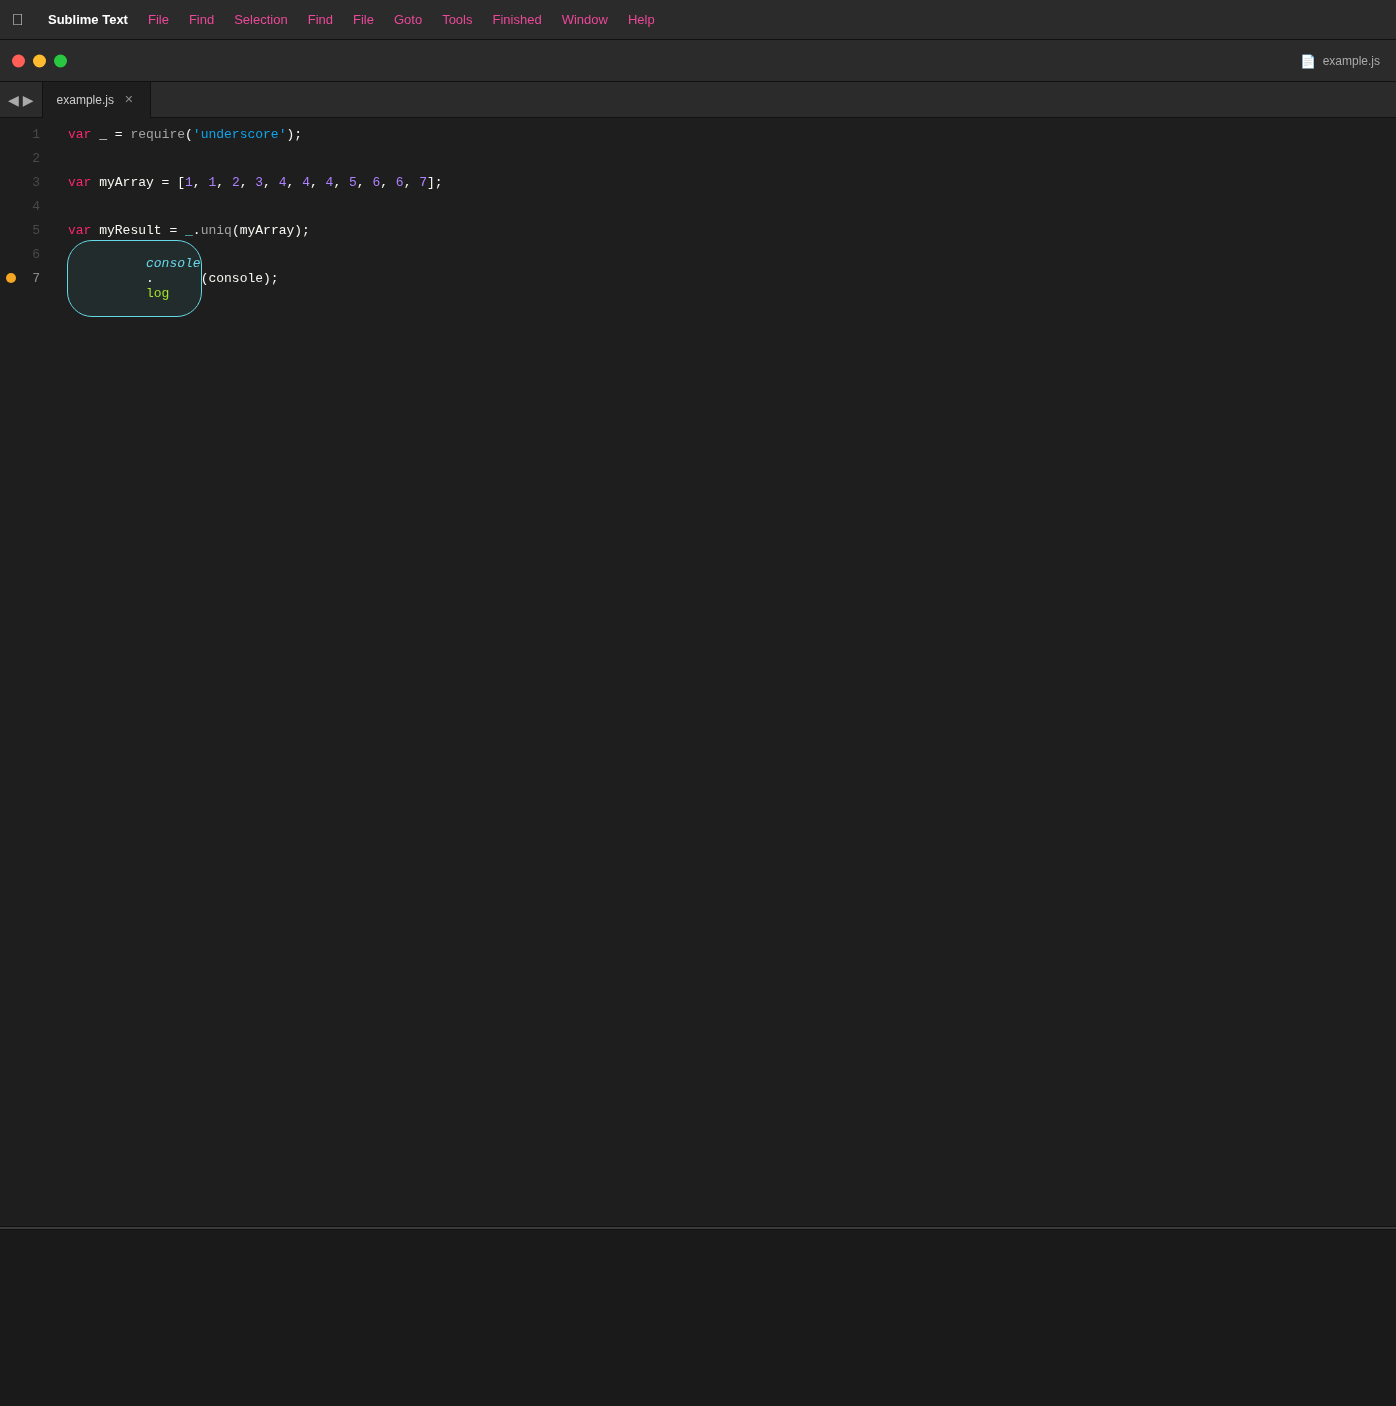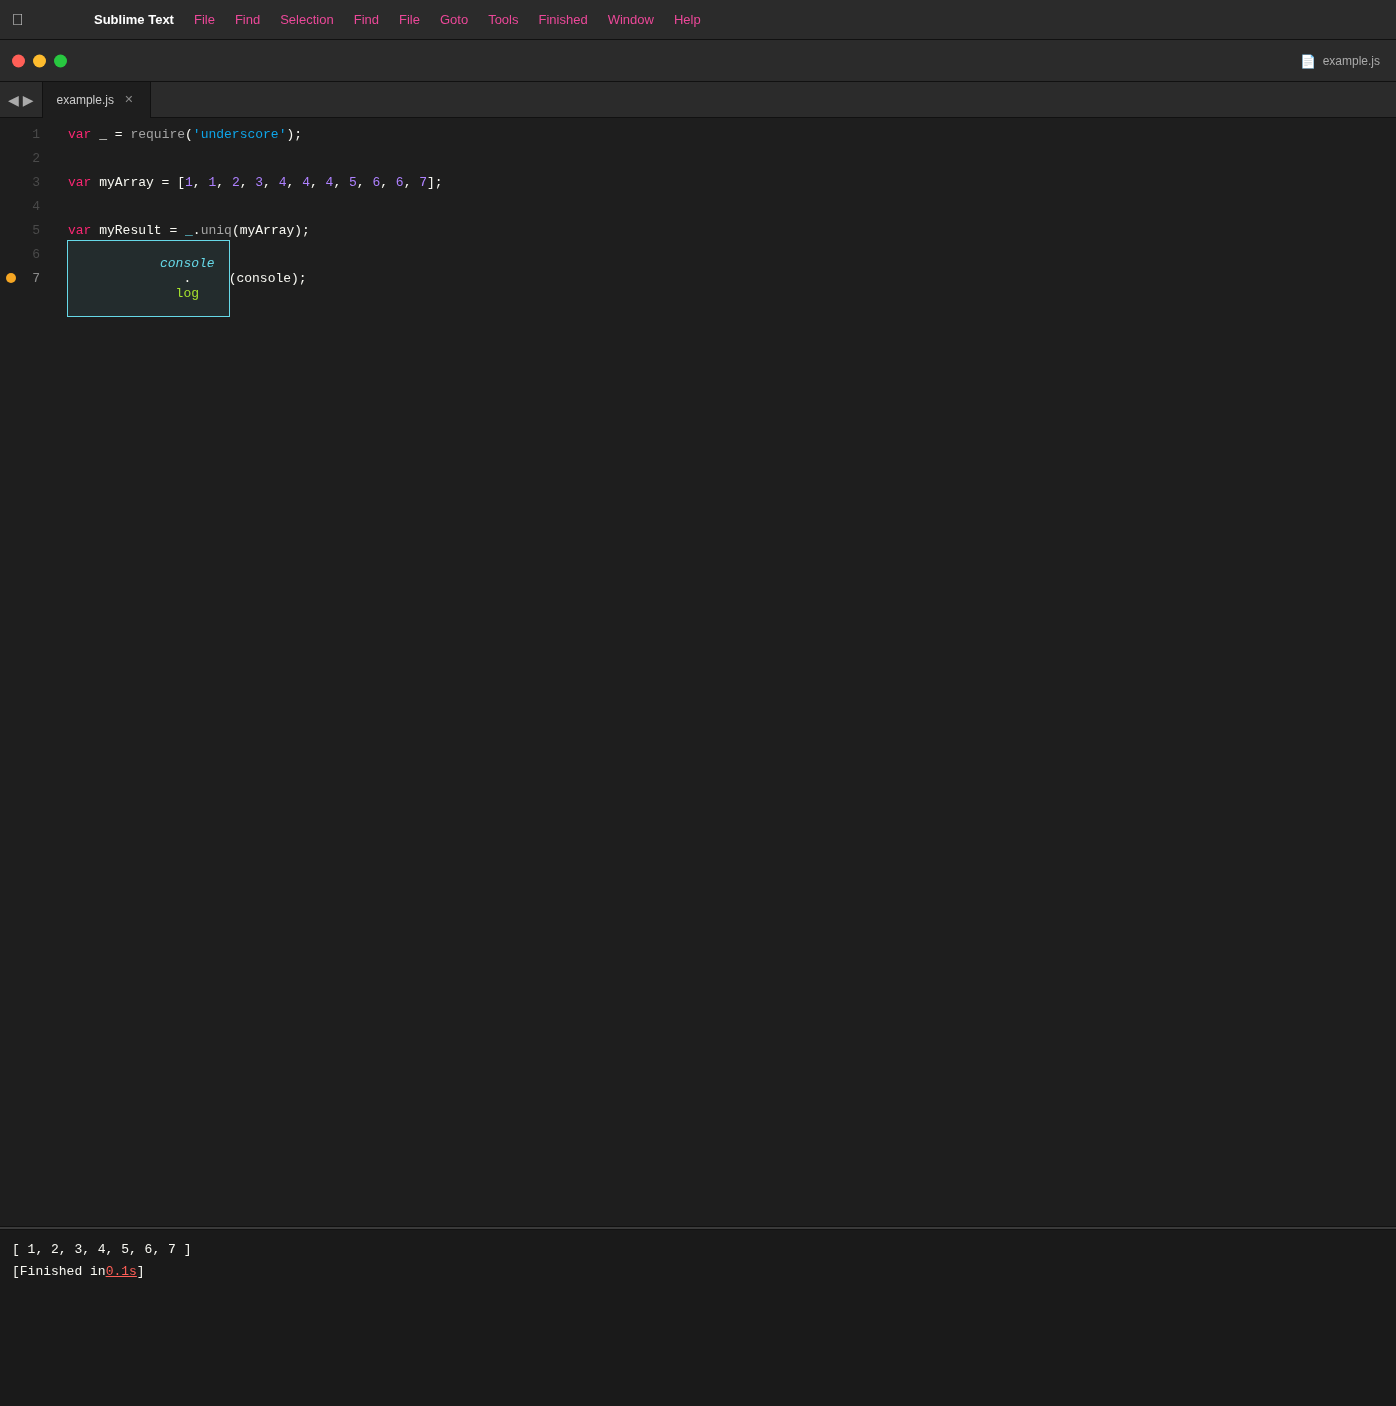--- a/index.html
+++ b/index.html
@@ -33,21 +33,20 @@
     .menubar-item {
       font-size: 13px;
       color: #ec4899;
       cursor: default;
       white-space: nowrap;
     }
 
     .menubar-item.bold {
       font-weight: 700;
       color: #fff;
-      margin-left: 46px;
     }
 
     
     .titlebar {
       width: 100%;
       height: 42px;
       background: #2b2b2b;
       display: flex;
       align-items: center;
       border-bottom: 1px solid #111;
@@ -180,21 +179,20 @@
       position: absolute;
       left: 6px;
       top: 50%;
       transform: translateY(-50%);
     }
 
     .code-area {
       flex: 1;
       padding: 4px 0 4px 16px;
       overflow: hidden;
-      text-align: center;
     }
 
     .code-line {
       height: 24px;
       display: flex;
       align-items: center;
       font-family: 'Menlo', 'Monaco', 'Courier New', monospace;
       font-size: 13px;
       white-space: pre;
     }
@@ -206,21 +204,22 @@
     .num { color: #ae81ff; }         
     .func { color: #a3a3a3; }       
     .underscore { color: #66d9e8; }  
     .console-kw { color: #66d9e8; font-style: italic; } 
     .log-kw { color: #a6e22e; }
 
     
     .highlight-box {
       outline: 1px solid #66d9e8;
       background: rgba(102, 217, 232, 0.08);
-      padding: 0 14px;
+      padding: 0 0;
+      border-radius: 24px;
     }
 
     
     .separator {
       width: 100%;
       height: 4px;
       background: #3a3a3a;
       border-top: 1px solid #111;
       border-bottom: 1px solid #111;
     }
@@ -408,25 +407,15 @@
           <span class="plain">.</span>
           <span class="log-kw">log</span>
         </span>
         <span class="plain">(console);</span>
       </div>
     </div>
   </div>
 
   <div class="separator"></div>
 
-  <div class="output-panel">
-    <div class="output-line">
-      <span>[ 1, 2, 3, 4, 5, 6, 7 ]</span>
-    </div>
-    <div class="output-line">
-      <span>[Finished in </span>
-      <span class="output-time">0.1s</span>
-      <span>]</span>
-    </div>
-  </div>
 
   <div class="bottom-area"></div>
 </div>
 
 </body></html>

